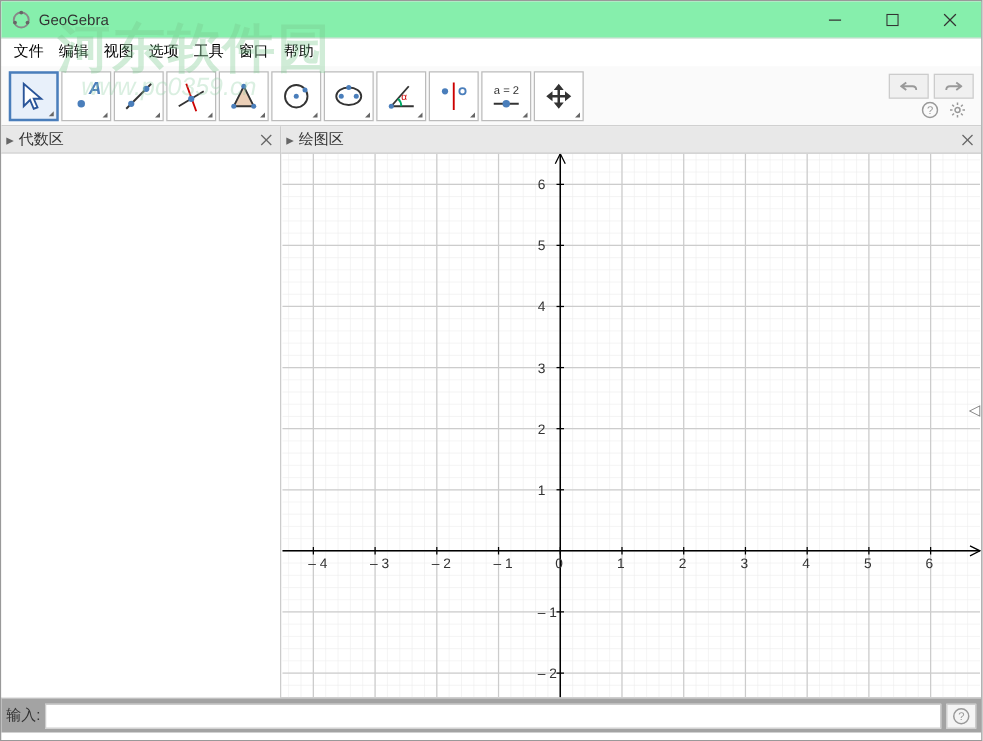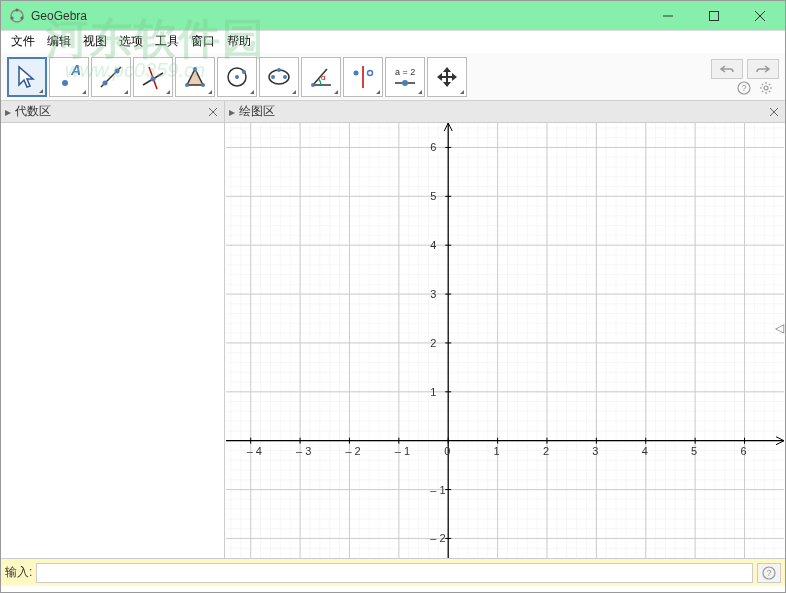--- a/index.html
+++ b/index.html
@@ -24,21 +24,21 @@
 .panel { display: flex; flex-direction: column; border-right: 1px solid #ccc; }
 .panel-header { height: 22px; background: #e8e8e8; border-bottom: 1px solid #ccc; display: flex; align-items: center; padding: 0 4px; font-size: 12px; color: #333; }
 .panel-header .tri { margin-right: 4px; color: #666; }
 .panel-header .closex { margin-left: auto; width: 14px; height: 14px; display: flex; align-items: center; justify-content: center; cursor: pointer; color: #666; }
 .algebra-panel { width: 224px; }
 .algebra-body { flex: 1; background: #fff; }
 .graph-panel { flex: 1; border-right: none; position: relative; }
 .graph-body { flex: 1; position: relative; overflow: hidden; }
 .graph-svg { width: 100%; height: 100%; display: block; }
 .side-handle { position: absolute; right: 0; top: 50%; transform: translateY(-50%); width: 10px; height: 18px; cursor: pointer; color: #777; }
-.inputbar { height: 28px; display: flex; align-items: center; border-top: 1px solid #ccc; padding: 0 4px; background: #fef9c3; }
+.inputbar { height: 28px; display: flex; align-items: center; border-top: 1px solid #ccc; padding: 0 4px; background: #a3a3a3; }
 .inputlabel { font-size: 12px; color: #333; margin-right: 4px; }
 .inputfield { flex: 1; height: 20px; border: 1px solid #ccc; background: #fff; padding: 0 4px; font-size: 12px; }
 .inputhelp { width: 24px; height: 20px; margin-left: 4px; border: 1px solid #ccc; display: flex; align-items: center; justify-content: center; color: #999; cursor: pointer; background: #f4f4f4; }
 .watermark { position: absolute; left: 30px; top: 10px; font-size: 42px; font-weight: bold; color: rgba(120, 200, 140, 0.35); pointer-events: none; font-family: "Microsoft YaHei"; letter-spacing: 2px; z-index: 100; margin-left: 15px; }
 .watermark-url { position: absolute; left: 64px; top: 58px; font-size: 20px; color: rgba(150, 210, 170, 0.35); font-style: italic; pointer-events: none; z-index: 100; }
 </style>
 </head>
 <body>
 
 <div class="watermark">河东软件园</div>

